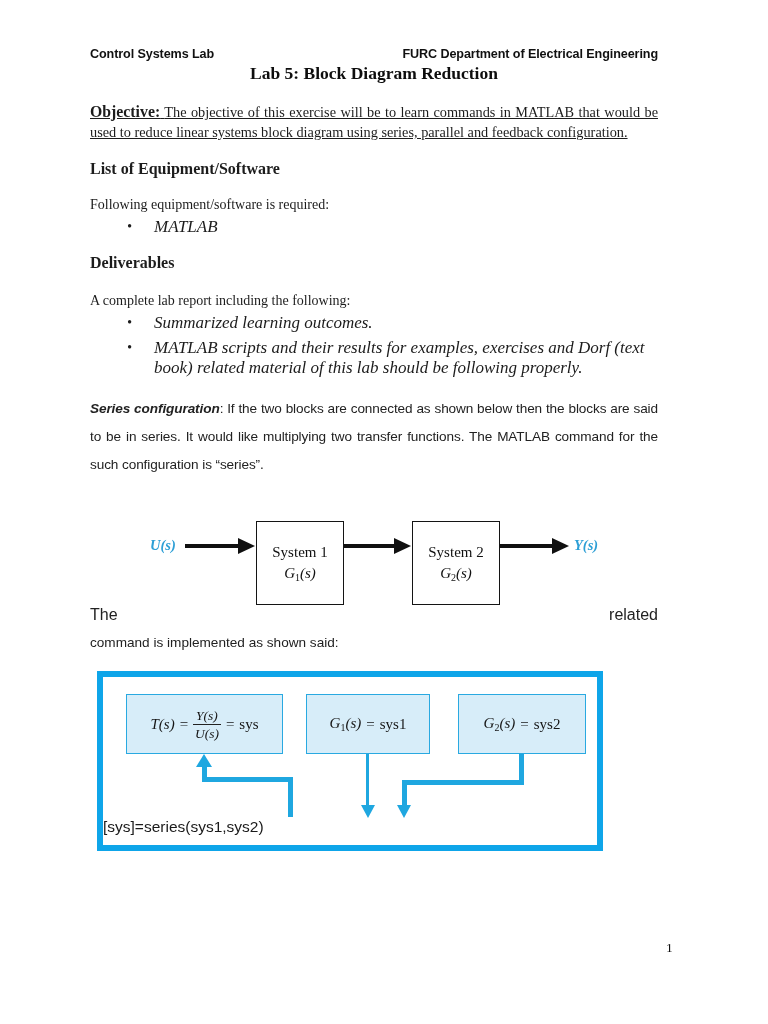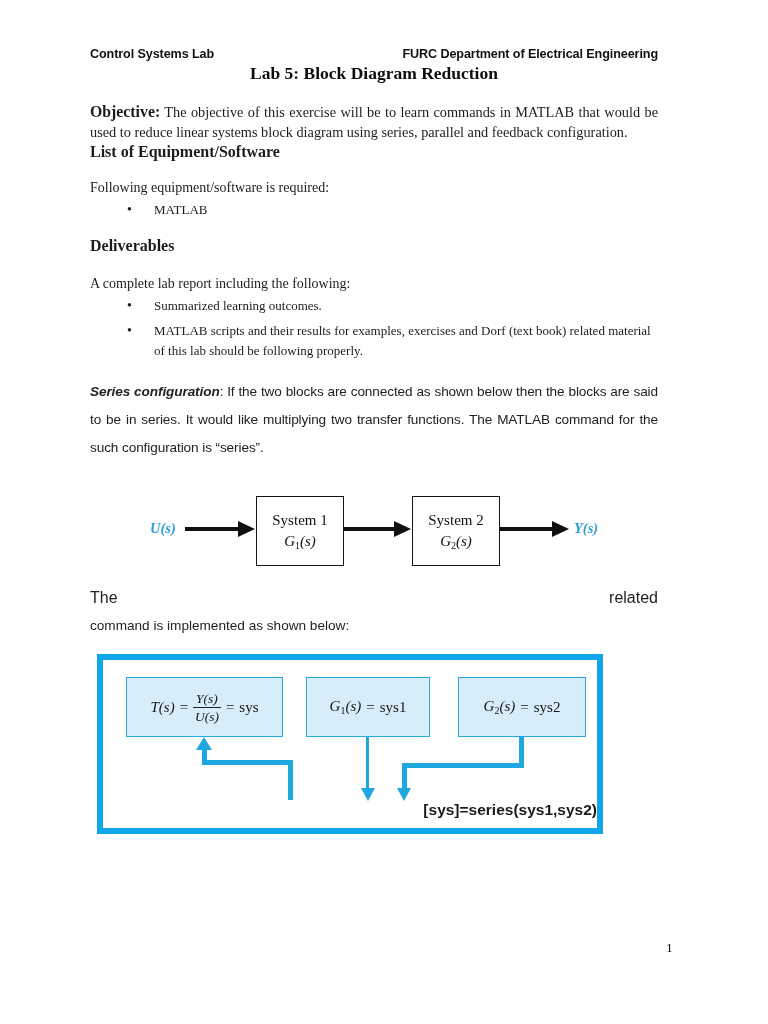--- a/index.html
+++ b/index.html
@@ -19,29 +19,29 @@
     display:flex; justify-content:space-between; align-items:flex-start;
     font-family:"Liberation Sans","DejaVu Sans",sans-serif;
     font-weight:bold; font-size:12.6px; line-height:16px; letter-spacing:-0.1px;
     color:#111;
   }
   .title {
     text-align:center;
     font-size:17.5px; font-weight:bold; line-height:22px; color:#0d0d0d;
   }
   
-  .serif-p { margin-top:18px; font-size:14.3px; line-height:20px; text-align:justify; }
+  .serif-p { margin-top:18px; font-size:14.3px; line-height:20px; text-align:justify;text-decoration:underline; }
   .obj-label { font-size:15.8px; font-weight:bold; }
-  .h2 { font-size:16px; font-weight:bold; line-height:20px; }
+  .h2 { margin-top:17px; font-size:16px; font-weight:bold; line-height:20px; }
   .h2-deliv { margin-top:16px; }
   .intro-p { margin-top:17px; font-size:14px; line-height:18px; }
   .intro-p2 { margin-top:19px; }
   .bullets { margin-top:3px; }
   .bullet-item {
-    position:relative; padding-left:64px; font-size:13px; line-height:19.5px;
+    position:relative; padding-left:64px; font-size:17px; line-height:19.5px;font-style:italic;
   }
   .bullet-item + .bullet-item { margin-top:6px; }
   .bullet-item::before {
     content:"\2022"; position:absolute; left:37px; top:0; font-size:14px;
   }
   
   .sans-p {
     margin-top:18px;
     font-family:"Liberation Sans","DejaVu Sans",sans-serif;
     font-size:13.6px; line-height:28px; letter-spacing:-0.1px;
@@ -59,21 +59,21 @@
     font-size:13.6px; line-height:22px; color:#222;
   }
   
   .diagram { position:relative; margin-top:26px; height:86px; }
   .sig-label {
     position:absolute; top:31px; line-height:18px;
     font-size:14.5px; font-weight:bold; font-style:italic; color:#2d9fd6;
   }
   .sig-in { left:60px; } .sig-out { left:484px; }
   .sys-box {
-    position:absolute; top:8px; width:88px; height:70px;
+    position:absolute; top:16px; width:88px; height:84px;
     border:1.5px solid #141414; background:#fff;
     display:flex; flex-direction:column; justify-content:center; align-items:center;
     gap:3px; font-size:15px; line-height:18px; color:#111;
   }
   .box-a { left:166px; } .box-b { left:322px; }
   .bline { position:absolute; top:39px; height:4px; background:#101010; }
   .bline::after {
     content:""; position:absolute; right:-16px; top:-6px; width:0; height:0;
     border-left:17px solid #101010; border-top:8px solid transparent; border-bottom:8px solid transparent;
   }
@@ -104,23 +104,23 @@
     position:absolute; width:0; height:0; background:none;
     border-left:8px solid transparent; border-right:8px solid transparent;
     border-bottom:13px solid #1fa7e0;
   }
   .cy-head-down {
     position:absolute; width:0; height:0; background:none;
     border-left:7px solid transparent; border-right:7px solid transparent;
     border-top:13px solid #1fa7e0;
   }
   .fig-command {
-    position:absolute; left:0; top:141px; width:100%; text-align:right;
-    font-family:"Liberation Sans","DejaVu Sans",sans-serif;
-    font-weight:bold; font-size:15.5px; color:#1a1a1a;
+    position:absolute; left:0; top:141px; width:100%; text-align:left;
+    font-family:"Liberation Sans","DejaVu Sans",sans-serif;
+    font-weight:normal; font-size:15.5px; color:#1a1a1a;
   }
   .page-number {
     position:absolute; left:666px; top:940px; font-size:13.5px; color:#111;
   }
 </style>
 </head>
 <body>
 
 <div class="page">
 
@@ -163,21 +163,21 @@
       <span><span class="ital">G</span><sub class="tf-sub">2</sub><span class="ital">(s)</span></span>
     </div>
     <div class="bline barrow-3"></div>
     <span class="sig-label sig-out">Y(s)</span>
   </div>
 
   <div class="the-series-row">
     <span>The</span>
     <span>related</span>
   </div>
-  <p class="command-line">command is implemented as shown below:</p>
+  <p class="command-line">command is implemented as shown said:</p>
 
   <div class="figure">
 
     <div class="eq-box eq-1">
       <span class="ital">T(s)</span>
       <span>=</span>
       <span class="frac">
         <span class="num ital">Y(s)</span>
         <span class="den ital">U(s)</span>
       </span>

